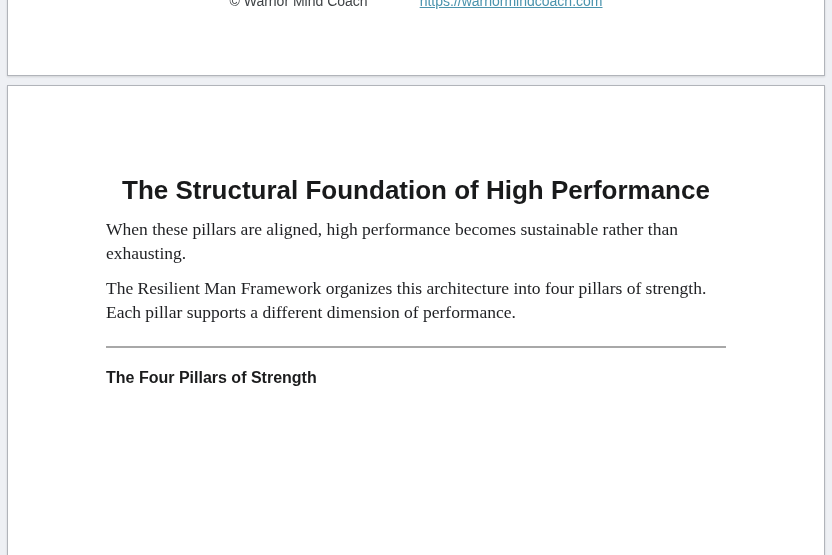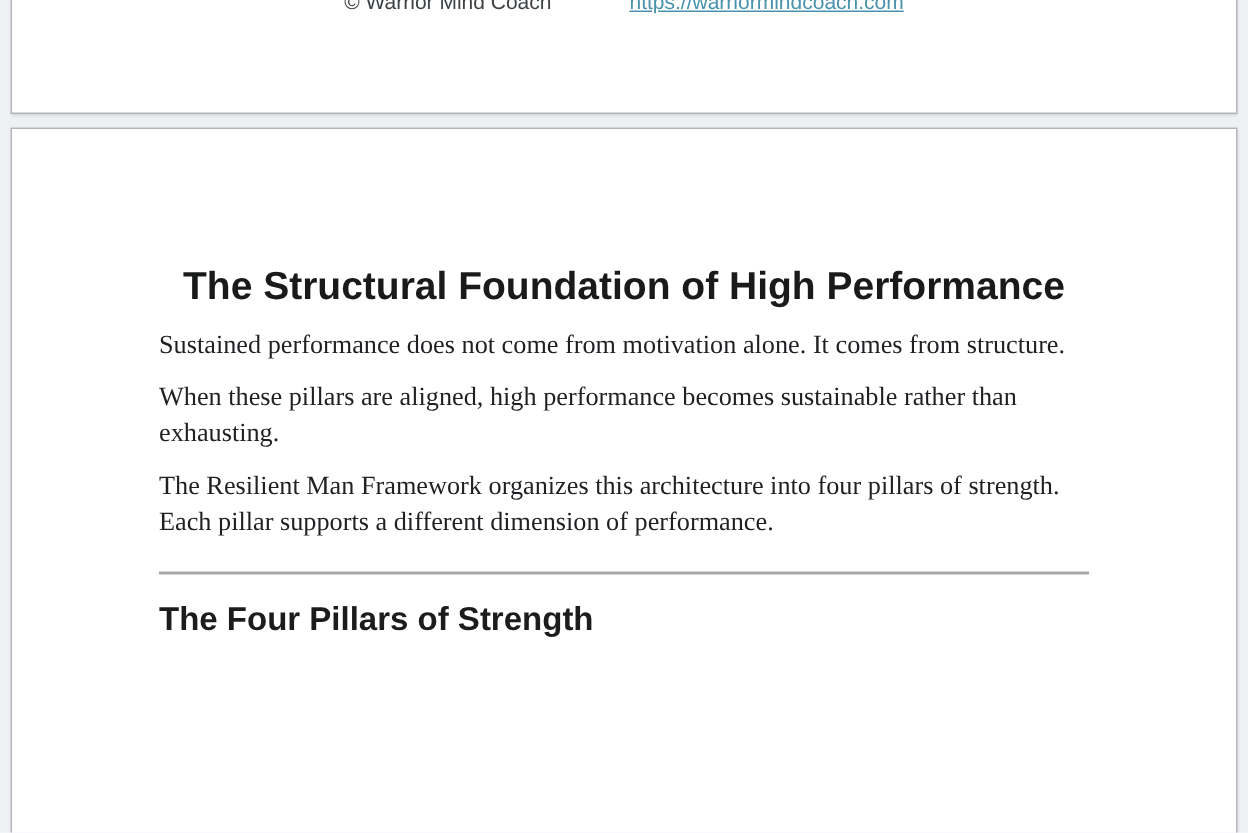--- a/index.html
+++ b/index.html
@@ -60,21 +60,21 @@
     margin-bottom: 11px;
   }
   .divider {
     border: none;
     height: 2px;
     background: #a8a8a8;
     margin-top: 22px;
   }
   .section-heading {
     font-family: "Liberation Sans", sans-serif;
-    font-size: 22px;
+    font-size: 16px;
     line-height: 24px;
     font-weight: 700;
     color: #1b1c1d;
     margin-top: 18px;
   }
 </style>
 </head>
 <body>
 
 <div class="viewport">
@@ -83,21 +83,20 @@
     <div class="footer-row">
       <span class="copyright">© Warrior Mind Coach</span>
       <a class="footer-link">https://warriormindcoach.com</a>
     </div>
   </div>
 
   <div class="page page-bottom">
     <h1 class="doc-title">The Structural Foundation of High Performance</h1>
 
     <div class="body-text">
-      <p>Sustained performance does not come from motivation alone. It comes from structure.</p>
       <p>When these pillars are aligned, high performance becomes sustainable rather than exhausting.</p>
       <p>The Resilient Man Framework organizes this architecture into four pillars of strength. Each pillar supports a different dimension of performance.</p>
     </div>
 
     <hr class="divider">
 
     <h2 class="section-heading">The Four Pillars of Strength</h2>
   </div>
 
 </div>

